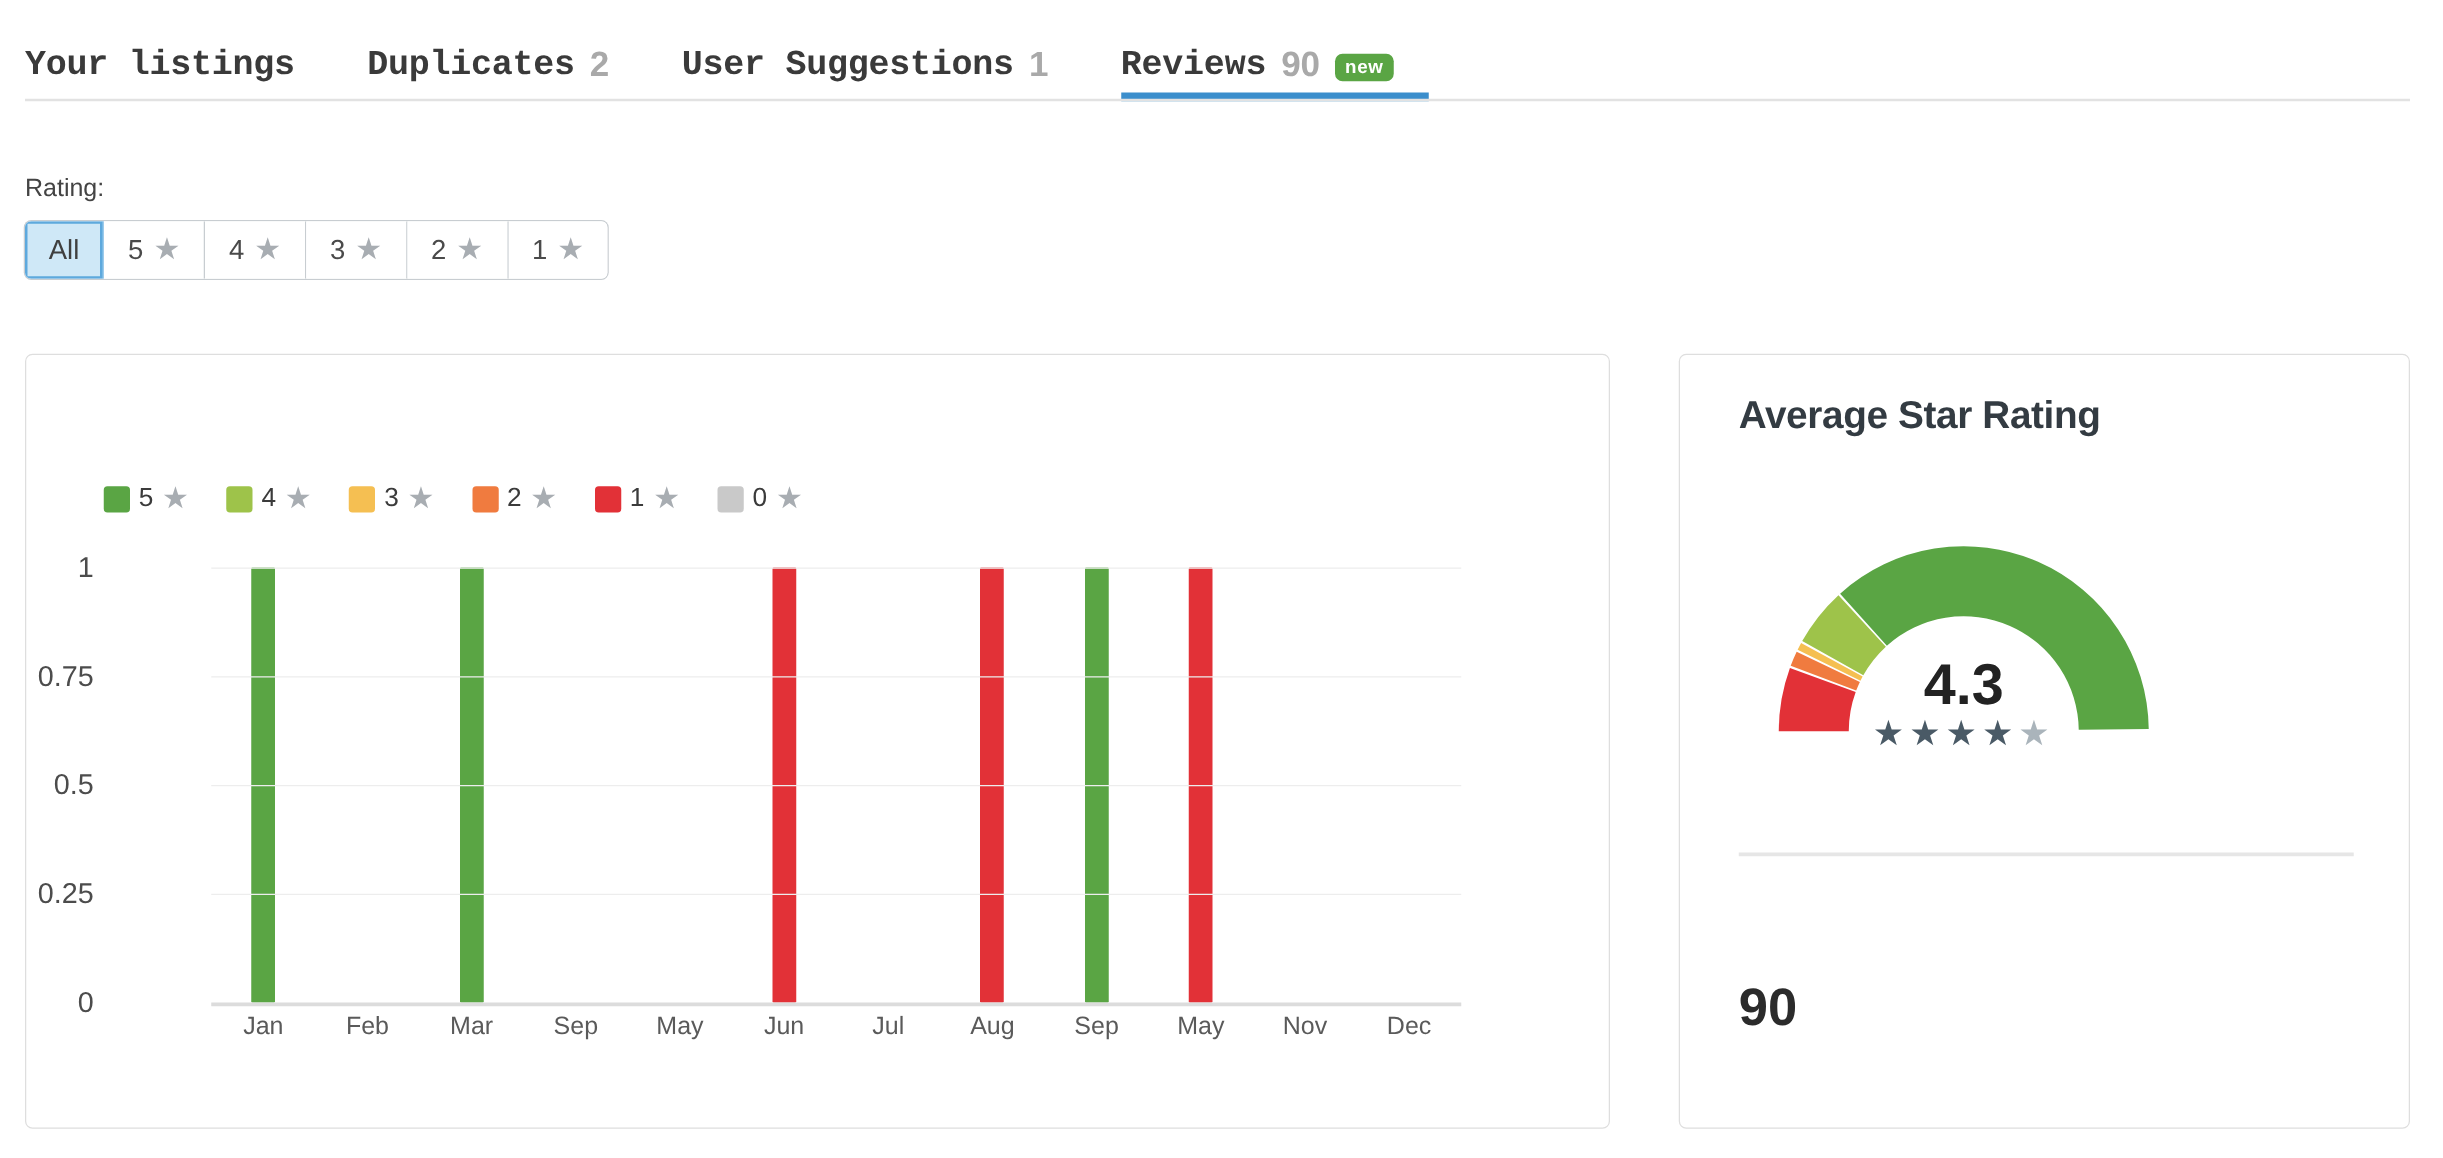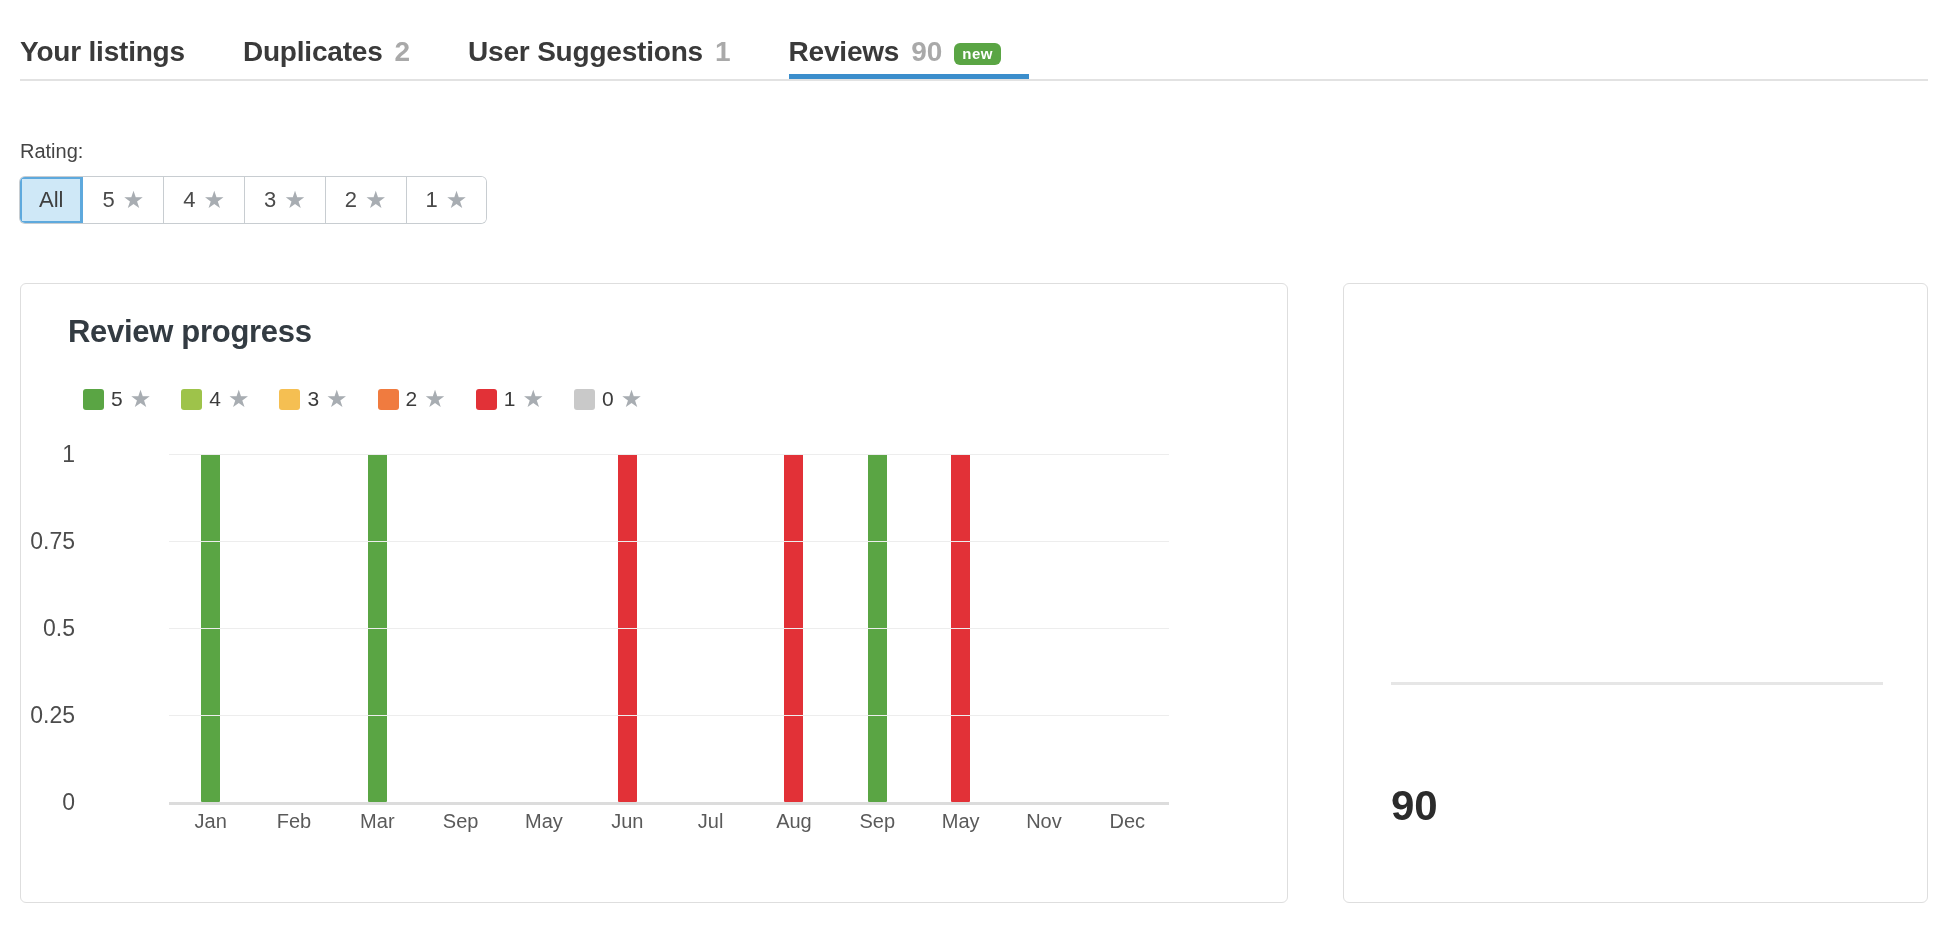--- a/index.html
+++ b/index.html
@@ -39,20 +39,21 @@
     margin-right: 30px;
     height: 82px;
     cursor: pointer;
     white-space: nowrap;
   }
   .tab-label {
     font-size: 28px;
     font-weight: bold;
     color: #3a3a3a;
     letter-spacing: -0.2px;
+    font-family: Liberation Mono, monospace;
   }
   .tab-count {
     font-size: 28px;
     font-weight: bold;
     color: #a9a9a9;
   }
   .tab.active .tab-underline {
     position: absolute;
     left: 0; bottom: 1px;
     width: 100%;
@@ -298,21 +299,20 @@
         <span class="star-grey">★</span>
       </div>
       <div class="rbtn">
         <span>1</span>
         <span class="star-grey">★</span>
       </div>
     </div>
 </div>
 
 <div class="card" id="card-left">
-  <div class="card-title">Review progress</div>
 
   <div class="legend" id="chart-legend">
       <div class="legend-item">
         <span class="legend-swatch" style="background:#5aa544"></span>
         <span class="legend-text">5</span>
         <span class="star-grey">★</span>
       </div>
       <div class="legend-item">
         <span class="legend-swatch" style="background:#9ec34a"></span>
         <span class="legend-text">4</span>
@@ -390,17 +390,31 @@
         <div class="xlabel">Aug</div>
         <div class="xlabel">Sep</div>
         <div class="xlabel">May</div>
         <div class="xlabel">Nov</div>
         <div class="xlabel">Dec</div>
       </div>
   </div>
 </div>
 
 <div class="card" id="card-right">
-
+  <div class="card-title">Average Star Rating</div>
+
+  <div class="gauge-wrap">
+    <svg width="490" height="250" viewBox="0 0 490 250">
+      <g id="gauge-segments">
+          <path d="M32,205.00000000000003 A148,148 0 0 1 40.936495153006945,154.3507984300805 L93.55511860862593,173.51536118626626 A92,92 0 0 0 88,205 Z" fill="#e23137"></path>
+          <path d="M41.554283437179635,152.68572312066993 A148,148 0 0 1 46.3201748406122,141.488549494162 L96.90173030632651,165.5199091450196 A92,92 0 0 0 93.93914916365222,172.48031437230833 Z" fill="#f07b3f"></path>
+          <path d="M47.09191878742888,139.88900286132457 A148,148 0 0 1 49.9011266062966,134.4430503657568 L99.12772734986005,161.14027455168664 A92,92 0 0 0 97.38146303002335,164.5255963732558 Z" fill="#f5bf52"></path>
+          <path d="M50.7571566881318,132.88698139265085 A148,148 0 0 1 79.76998564371965,96.10581180733365 L117.69485594069059,137.3090181505047 A92,92 0 0 0 99.65985415748733,160.17298843326944 Z" fill="#9ec34a"></path>
+          <path d="M81.08390101516659,94.91092078856033 A148,148 0 0 1 327.9893441278714,203.22404262369312 L271.99337607948763,203.89602649580925 A92,92 0 0 0 118.51161414456303,136.56624805775374 Z" fill="#5aa544"></path>
+        </g>
+    </svg>
+    <div class="gauge-value">4.3</div>
+    <div class="gauge-stars" id="gauge-stars"><span class="s-on">★</span><span class="s-on">★</span><span class="s-on">★</span><span class="s-on">★</span><span class="s-off">★</span></div>
+  </div>
 
   <div class="card-divider"></div>
   <div class="total-value">90</div>
 </div>
 
 </body></html>

